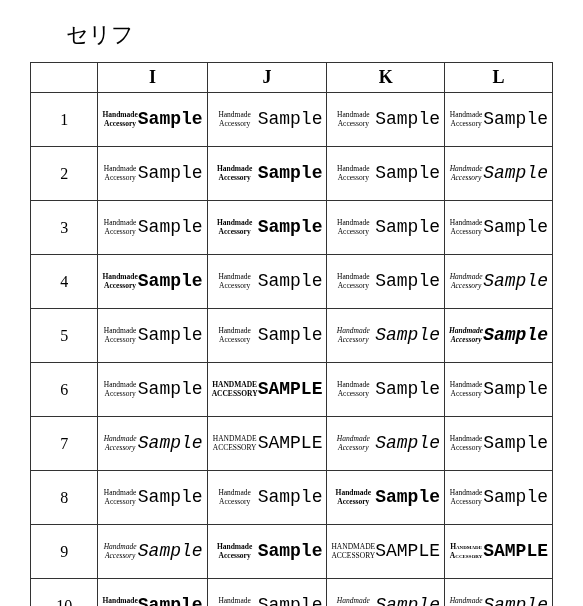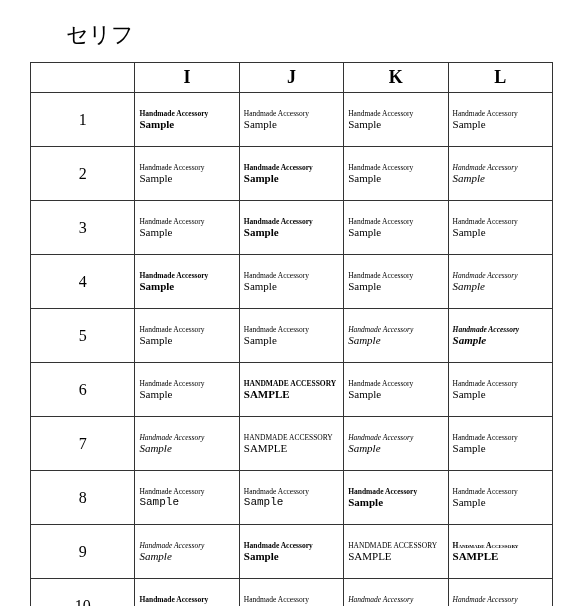--- a/index.html
+++ b/index.html
@@ -41,34 +41,35 @@
     }
 
     td.row-num {
       font-size: 16px;
       font-weight: normal;
       width: 7%;
     }
 
     .cell-content {
       display: flex;
-      flex-direction: column;
-      align-items: flex-start;
+      flex-direction: row;
+      align-items: center;
       justify-content: center;
       line-height: 1.1;
     }
 
     .cell-content .top-text {
       font-size: 7.5px;
       line-height: 1.2;
     }
 
     .cell-content .bottom-text {
-      font-size: 11px;
+      font-size: 18px;
       line-height: 1.1;
+      font-family: Liberation Mono, monospace;
     }
 
     
     .v-normal { font-family: 'Times New Roman', serif; font-weight: normal; font-style: normal; }
     .v-bold   { font-family: 'Times New Roman', serif; font-weight: bold;   font-style: normal; }
     .v-italic { font-family: 'Times New Roman', serif; font-weight: normal; font-style: italic; }
 
     
     .v-smallcaps { font-family: 'Times New Roman', serif; font-variant: small-caps; font-weight: normal; }
     .v-smallcaps-bold { font-family: 'Times New Roman', serif; font-variant: small-caps; font-weight: bold; }

